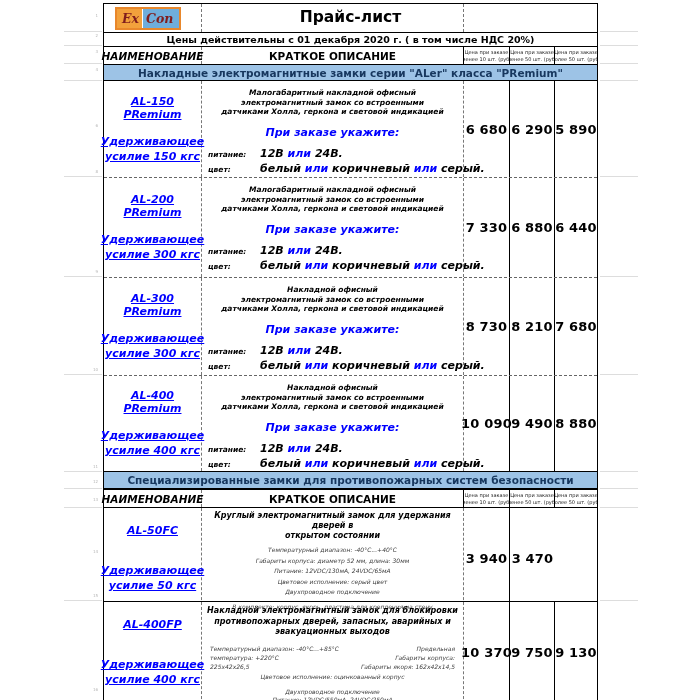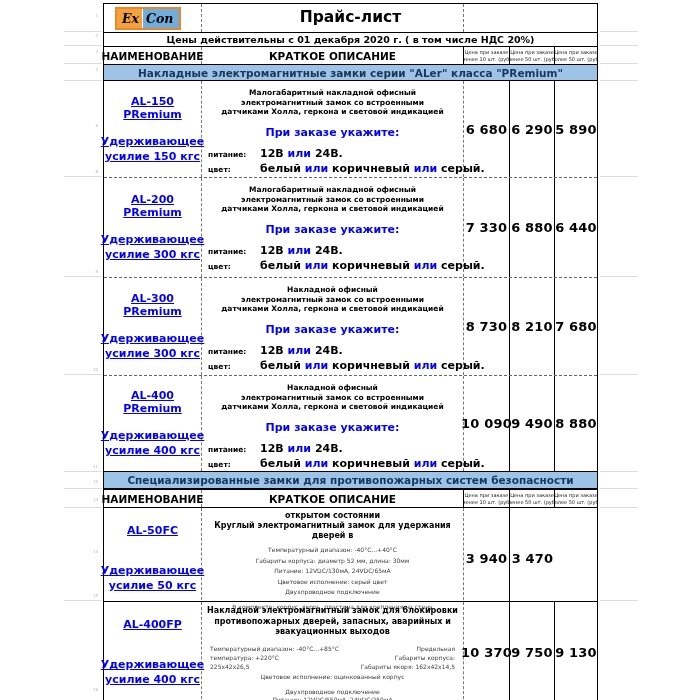--- a/index.html
+++ b/index.html
@@ -10,35 +10,35 @@
     font-family: "DejaVu Sans", "Liberation Sans", sans-serif;
     color: #000;
   }
   .sheet {
     position: absolute; left: 103px; top: 3px; width: 495px; height: 700px;
     border: 1.5px solid #000; border-bottom: none;
     background: #fff;
   }
   .row { display: grid; grid-template-columns: 98px 262px 46px 45px 1fr; }
   .cell { position: relative; min-width: 0; }
-  .dd  { border-right: 1px dashed #777; }       
+  .dd  { border-right: 1px dashed #777; font-style: italic; }       
   .pb  { border-right: 1.2px solid #000; }
 
   
   .r-top { position: relative; height: 28px; }
   .r-top .dd { height: 100%; }
   .title {
     position: absolute; left: 0; right: 0; top: 4px; text-align: center;
     font-weight: bold; font-size: 15.5px;
   }
   .logo {
     position: absolute; left: 11px; top: 3px; display: flex;
     border: 2px solid #E8872B;
     font-family: "DejaVu Serif", "Liberation Serif", serif;
-    font-style: italic; font-weight: bold; font-size: 12.5px; color: #000000;
+    font-style: italic; font-weight: bold; font-size: 12.5px; color: #7f1d1d;
   }
   .logo-ex  { background: #F2A13C; padding: 2px 3px 2px 5px; border-right: 1.5px solid #fff; }
   .logo-con { background: #6FAEDB; padding: 2px 6px 2px 3px; }
 
   
   .r-sub {
     height: 14px; border-top: 1px solid #000;
     display: flex; align-items: center; justify-content: center;
     font-weight: bold; font-size: 9.5px; white-space: nowrap;
   }
@@ -336,22 +336,22 @@
     <div class="row h93">
       <div class="cell cell-name gap-lg dd">
         <a class="pname">AL-50FC</a>
         <a class="pforce">
           <span class="fl">Удерживающее</span>
           <span class="fl">усилие 50 кгс</span>
         </a>
       </div>
       <div class="cell cell-desc dd">
         <div class="fc-title">
+          <div>Круглый электромагнитный замок для удержания дверей в</div>
           <div>открытом состоянии</div>
-          <div>Круглый электромагнитный замок для удержания дверей в</div>
         </div>
         <div class="fc-details">
           <div>Температурный диапазон: -40°С...+40°С</div>
           <div>Габариты корпуса:  диаметр 52 мм,  длина: 30мм</div>
           <div>Питание: 12VDC/130мА, 24VDC/65мА</div>
           <div>Цветовое исполнение: серый цвет</div>
           <div>Двухпроводное подключение</div>
         </div>
         <div class="fc-kit">В комплекте: корпус, якорь, пластина для крепления на стену</div>
       </div>

